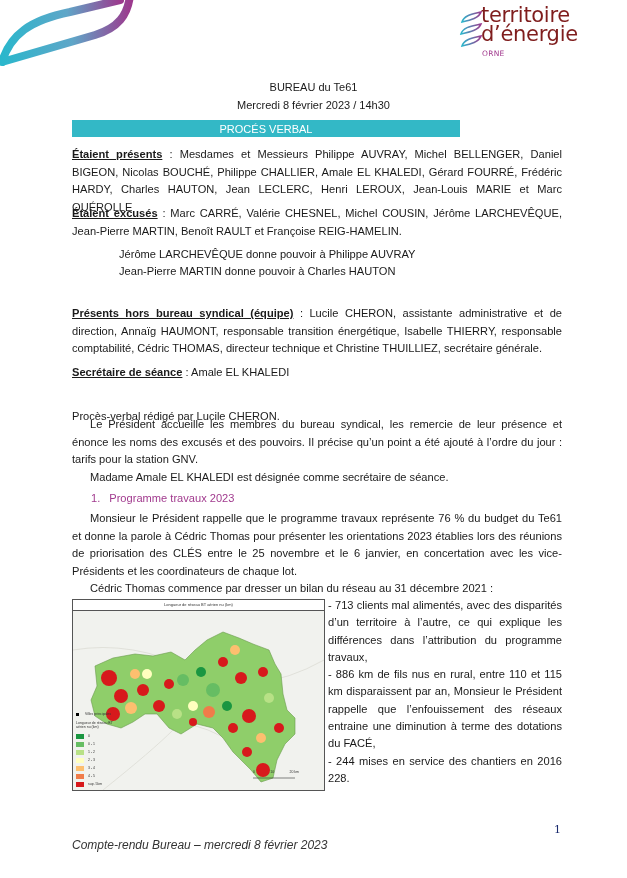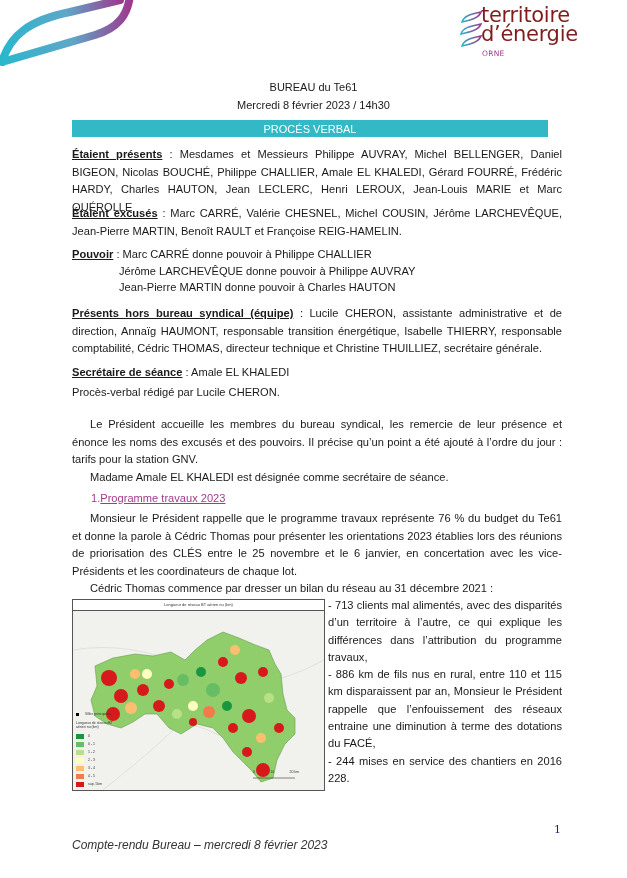--- a/index.html
+++ b/index.html
@@ -5,29 +5,29 @@
   html, body { margin: 0; padding: 0; background: #ffffff; }
   body { width: 627px; height: 878px; position: relative; overflow: hidden;
          font-family: "Liberation Sans", sans-serif; color: #1a1a1a; }
   .deco { position: absolute; left: 0; top: 0; }
   .logo { position: absolute; left: 459px; top: 6px; width: 160px; height: 60px; }
   .logo-text { position: absolute; left: 22px; top: 0; font-family: "DejaVu Sans", sans-serif;
                color: #7f1d1d; font-size: 21px; line-height: 19px; letter-spacing: -0.3px; }
   .logo-sub { position: absolute; left: 23px; top: 43px; font-size: 7.5px; color: #a13a8e;
               font-family: "DejaVu Sans", sans-serif; letter-spacing: 0.3px; }
   .header-line { position: absolute; left: 0; width: 627px; text-align: center; font-size: 11px; }
-  .pv-bar { position: absolute; left: 72px; top: 120px; width: 476px; height: 17px;
+  .pv-bar { position: absolute; left: 72px; top: 120px; width: 388px; height: 17px;
             background: #33b8c6; color: #ffffff; font-size: 11px; text-align: center; line-height: 18px; }
   .block { position: absolute; left: 72px; width: 490px; font-size: 11.1px; line-height: 17.6px;
            text-align: justify; }
   .lbl { font-weight: bold; text-decoration: underline; }
   .indent { text-indent: 18px; }
   .pouv-line { padding-left: 47px; }
   .section-title { position: absolute; left: 91px; top: 492px; font-size: 11.1px; color: #a13a8e; }
-  .section-title .t { text-decoration: underline; }
+  .section-title .t { margin-left: 9px; }
   .map { position: absolute; left: 72px; top: 599px; width: 251px; height: 190px;
          border: 1px solid #555; background: #f1f2ee; overflow: hidden; }
   .map-title { height: 10px; background: #ffffff; border-bottom: 1px solid #555;
                font-size: 4px; text-align: center; line-height: 10px; color: #333; }
   .rightcol { position: absolute; left: 328px; top: 597px; width: 234px; font-size: 11.1px;
               line-height: 17.3px; text-align: justify; }
   .footer { position: absolute; left: 72px; top: 838px; font-size: 12px; font-style: italic; color: #333; }
   .pagenum { position: absolute; left: 554px; top: 823px; font-size: 11px; color: #1a2a6e;
              font-family: "DejaVu Serif", serif; }
   .legend { position: absolute; left: 3px; top: 110px; font-size: 3.5px; color: #333; }
@@ -74,33 +74,32 @@
 
 <div class="block" style="top:146px;">
   <span class="lbl">Étaient présents</span><span> : Mesdames et Messieurs Philippe AUVRAY, Michel BELLENGER, Daniel BIGEON, Nicolas BOUCHÉ, Philippe CHALLIER, Amale EL KHALEDI, Gérard FOURRÉ, Frédéric HARDY, Charles HAUTON, Jean LECLERC, Henri LEROUX, Jean-Louis MARIE et Marc QUÉROLLE</span>
 </div>
 
 <div class="block" style="top:205px;">
   <span class="lbl">Étaient excusés</span><span> : Marc CARRÉ, Valérie CHESNEL, Michel COUSIN, Jérôme LARCHEVÊQUE, Jean-Pierre MARTIN, Benoît RAULT et Françoise REIG-HAMELIN.</span>
 </div>
 
 <div class="block" style="top:246px; line-height:16.5px;">
-  <div><span class="lbl">Pouvoir</span><span> : Marc CARRÉ donne pouvoir à Philippe CHALLIER</span></div>
   <div class="pouv-line">Jérôme LARCHEVÊQUE donne pouvoir à Philippe AUVRAY</div>
   <div class="pouv-line">Jean-Pierre MARTIN donne pouvoir à Charles HAUTON</div>
 </div>
 
 <div class="block" style="top:305px;">
   <span class="lbl">Présents hors bureau syndical (équipe)</span><span> : Lucile CHERON, assistante administrative et de direction, Annaïg HAUMONT, responsable transition énergétique, Isabelle THIERRY, responsable comptabilité, Cédric THOMAS, directeur technique et Christine THUILLIEZ, secrétaire générale.</span>
 </div>
 
 <div class="block" style="top:364px;">
   <span class="lbl">Secrétaire de séance</span><span> : Amale EL KHALEDI</span>
 </div>
-<div class="block" style="top:384px;">Procès-verbal rédigé par Lucile CHERON.</div>
+<div class="block" style="top:408px;">Procès-verbal rédigé par Lucile CHERON.</div>
 
 <div class="block indent" style="top:416px;">Le Président accueille les membres du bureau syndical, les remercie de leur présence et énonce les noms des excusés et des pouvoirs. Il précise qu’un point a été ajouté à l’ordre du jour : tarifs pour la station GNV.</div>
 <div class="block indent" style="top:469px;">Madame Amale EL KHALEDI est désignée comme secrétaire de séance.</div>
 
 <div class="section-title">
   <span>1.</span><span class="t">Programme travaux 2023</span>
 </div>
 
 <div class="block indent" style="top:510px;">Monsieur le Président rappelle que le programme travaux représente 76 % du budget du Te61 et donne la parole à Cédric Thomas pour présenter les orientations 2023 établies lors des réunions de priorisation des CLÉS entre le 25 novembre et le 6 janvier, en concertation avec les vice-Présidents et les coordinateurs de chaque lot.</div>
 <div class="block indent" style="top:580px;">Cédric Thomas commence par dresser un bilan du réseau au 31 décembre 2021 :</div>

